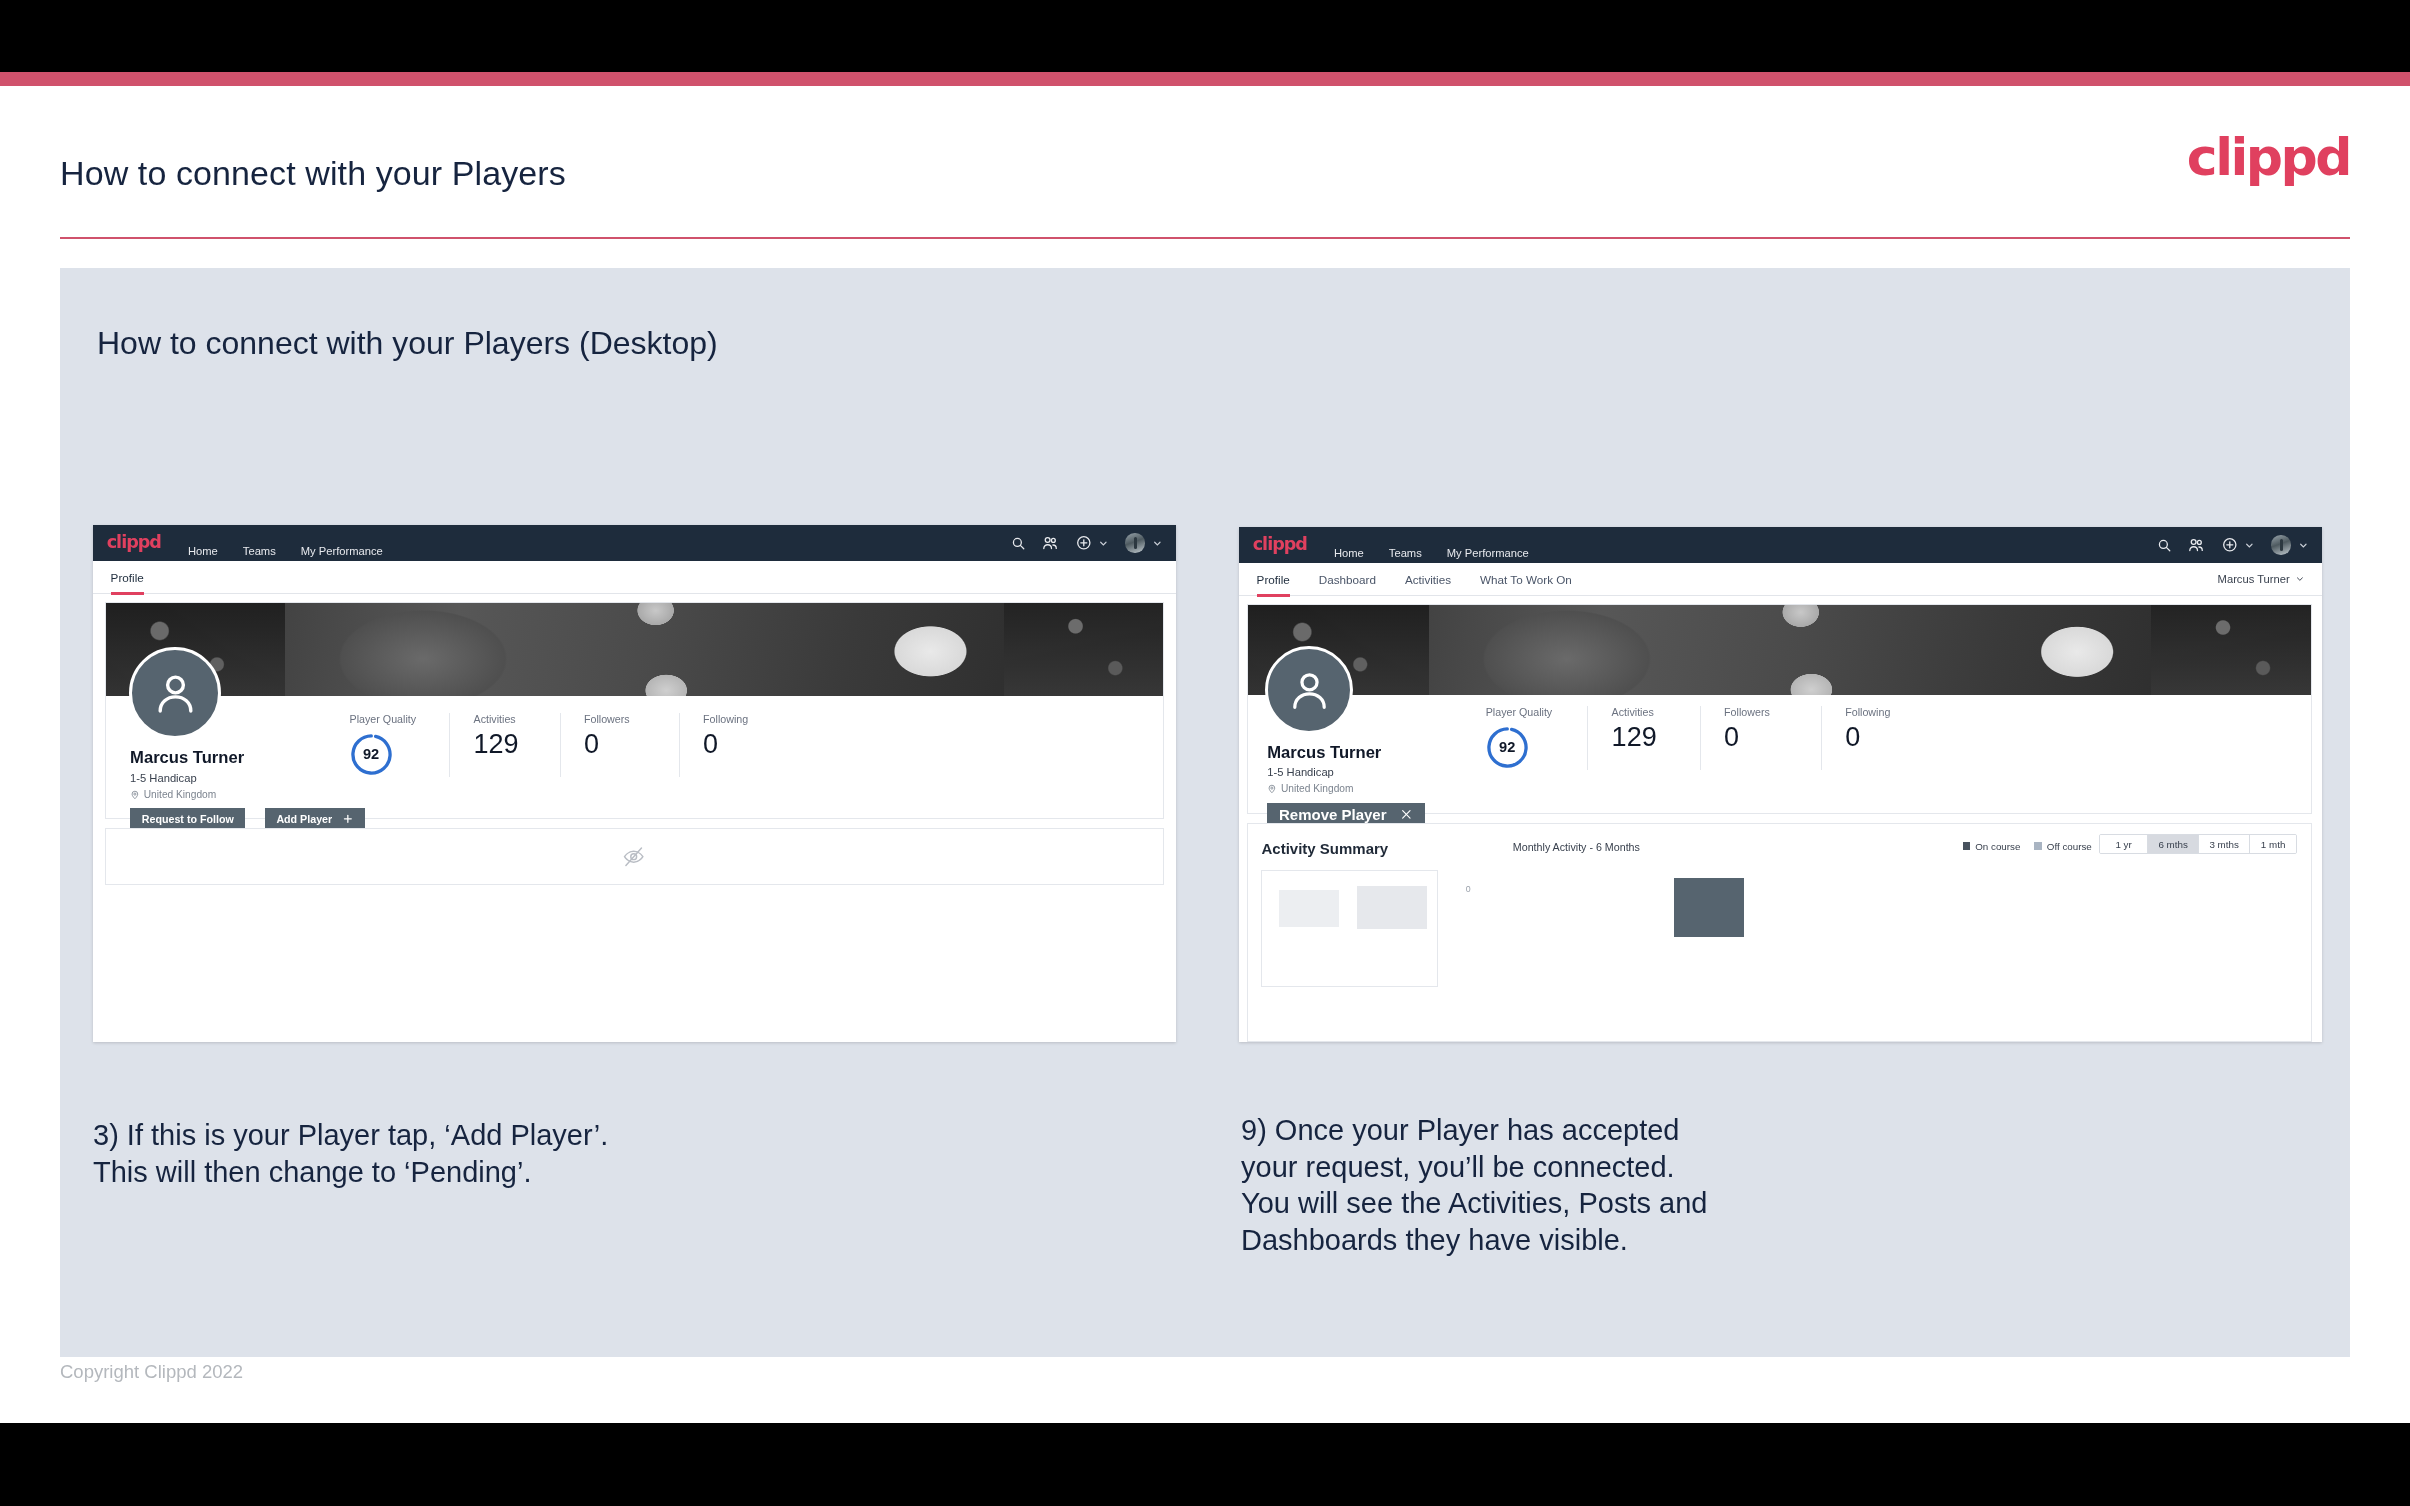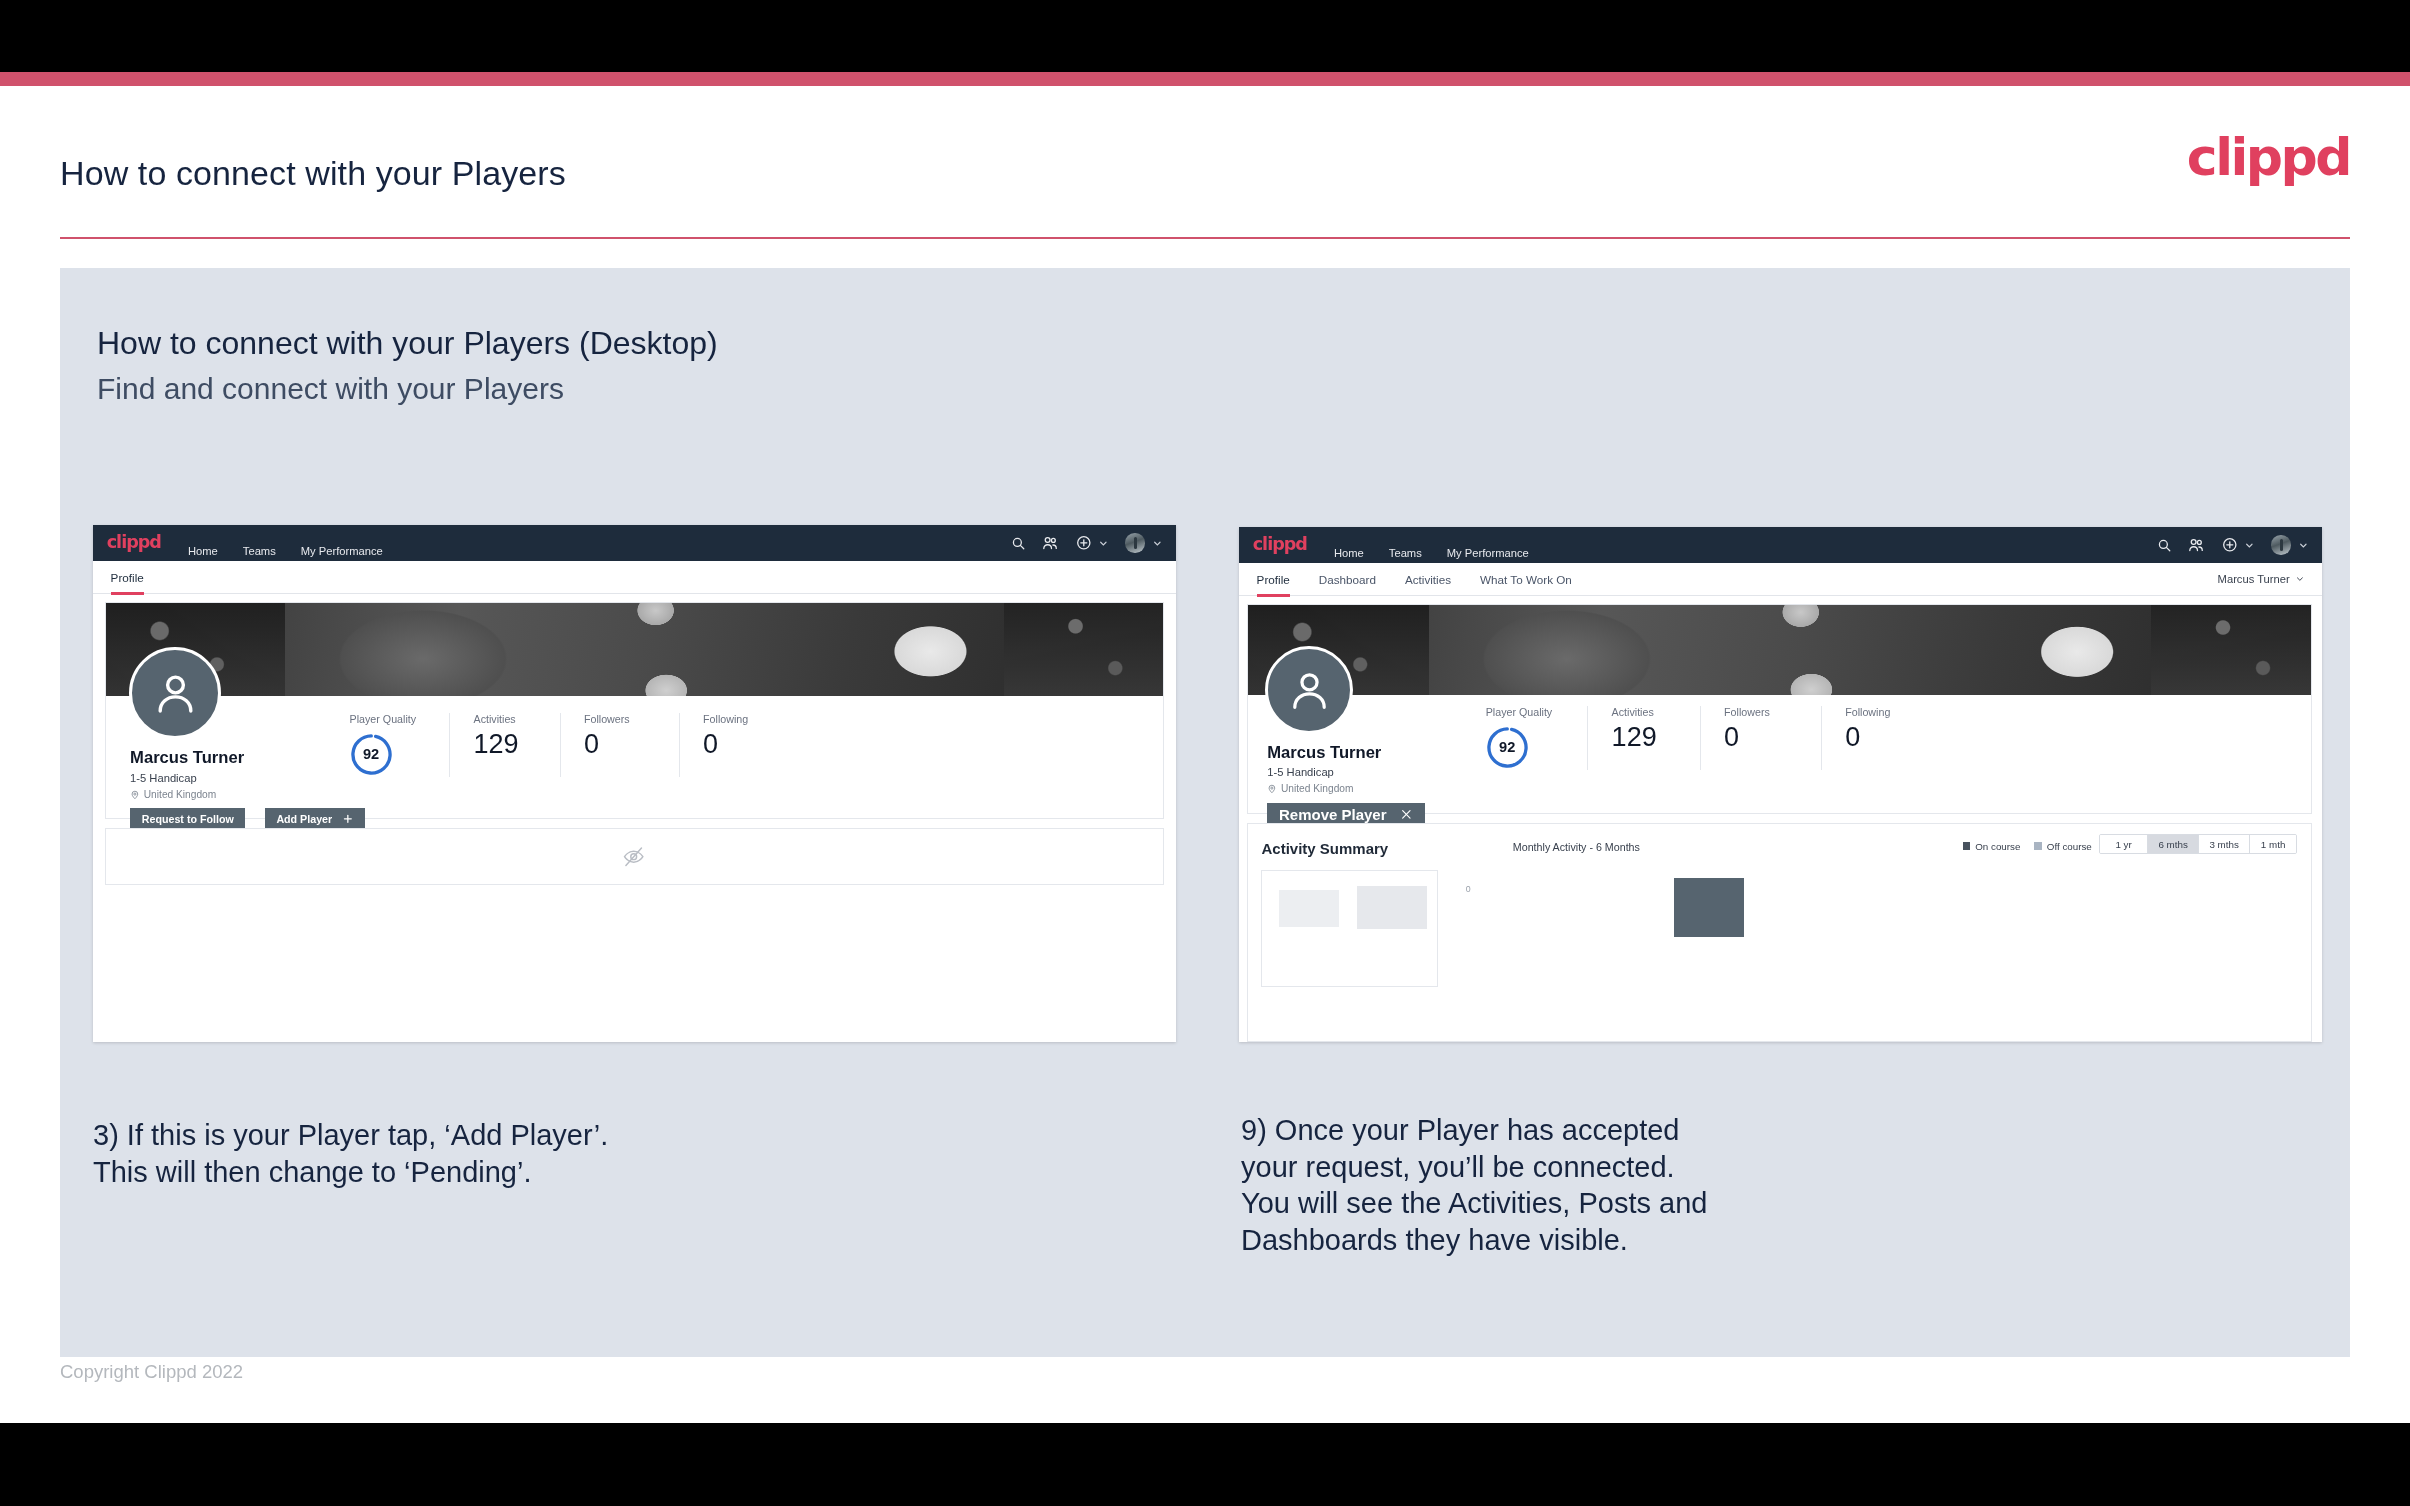--- a/index.html
+++ b/index.html
@@ -170,21 +170,20 @@
 <div class="top-black"></div>
 <div class="top-pink"></div>
 <div class="bottom-black"></div>
 
 <div class="slide-title">How to connect with your Players</div>
 <div class="brand-logo">clippd</div>
 <div class="header-rule"></div>
 
 <div class="panel">
   <div class="panel-h1">How to connect with your Players (Desktop)</div>
-  <div class="panel-h2">Find and connect with your Players</div>
 </div>
 
 <div class="shot shot-left">
 
   <div class="appnav" style="height:36px;padding:0 13.7px;">
     <div class="appnav-logo" style="font-size:17.6px;">clippd</div>
     <div class="appnav-links" style="margin-left:27px;gap:25px;font-size:11.2px;">
       <span>Home</span>
       <span>Teams</span>
       <span>My Performance</span>

